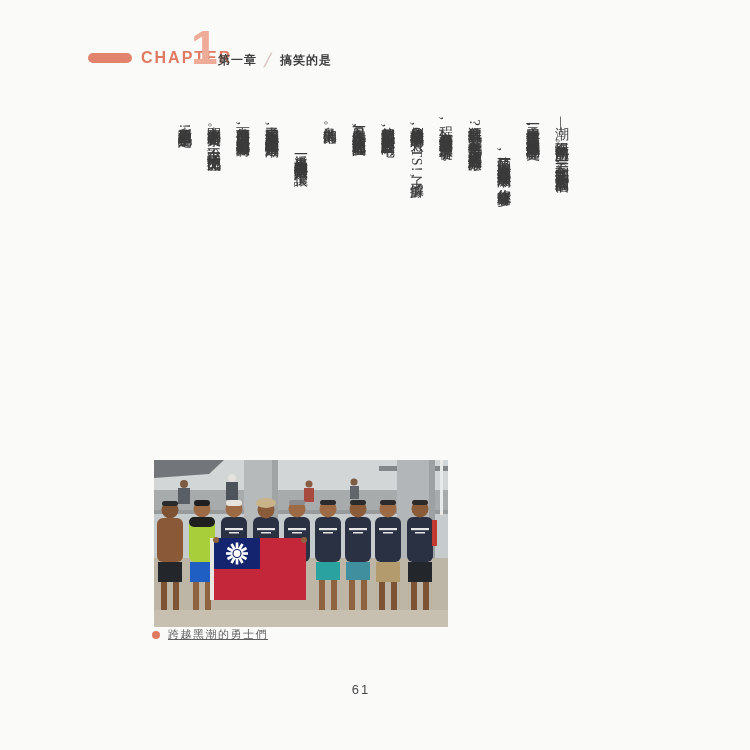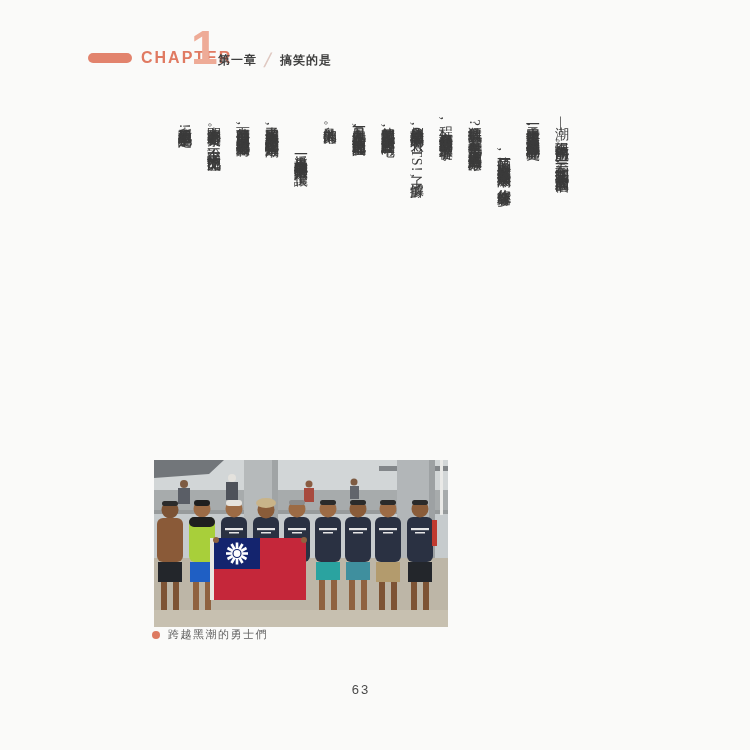--- a/index.html
+++ b/index.html
@@ -48,21 +48,21 @@
     position:absolute;left:154px;top:460px;width:294px;height:167px;
     margin:0;overflow:hidden;background:#c6cbcd;
   }
   .photo svg{display:block;width:100%;height:100%;}
 
   
   .caption{
     position:absolute;left:152px;top:627px;
     display:flex;align-items:center;gap:8px;
     font-family:"Liberation Sans", sans-serif;
-    font-size:11px;color:#5e5e5e;letter-spacing:1.5px;
+    font-size:11px;color:#5e5e5e;letter-spacing:1.5px;text-decoration:underline;
   }
   .caption .dot{width:8px;height:8px;border-radius:50%;background:#dd7a61;}
 
   
   .page-num{
     position:absolute;left:0;right:28px;top:682px;text-align:center;
     font-family:"Liberation Sans", sans-serif;
     font-size:13px;color:#4a4a4a;letter-spacing:2px;
   }
 </style>
@@ -217,14 +217,14 @@
         <circle cx="150" cy="80" r="3" fill="#8f6240"></circle>
       </g>
     </svg>
   </figure>
 
   <div class="caption">
     <span class="dot"></span>
     <span>跨越黑潮的勇士們</span>
   </div>
 
-  <div class="page-num">63</div>
+  <div class="page-num">61</div>
 </div>
 
 </body></html>

